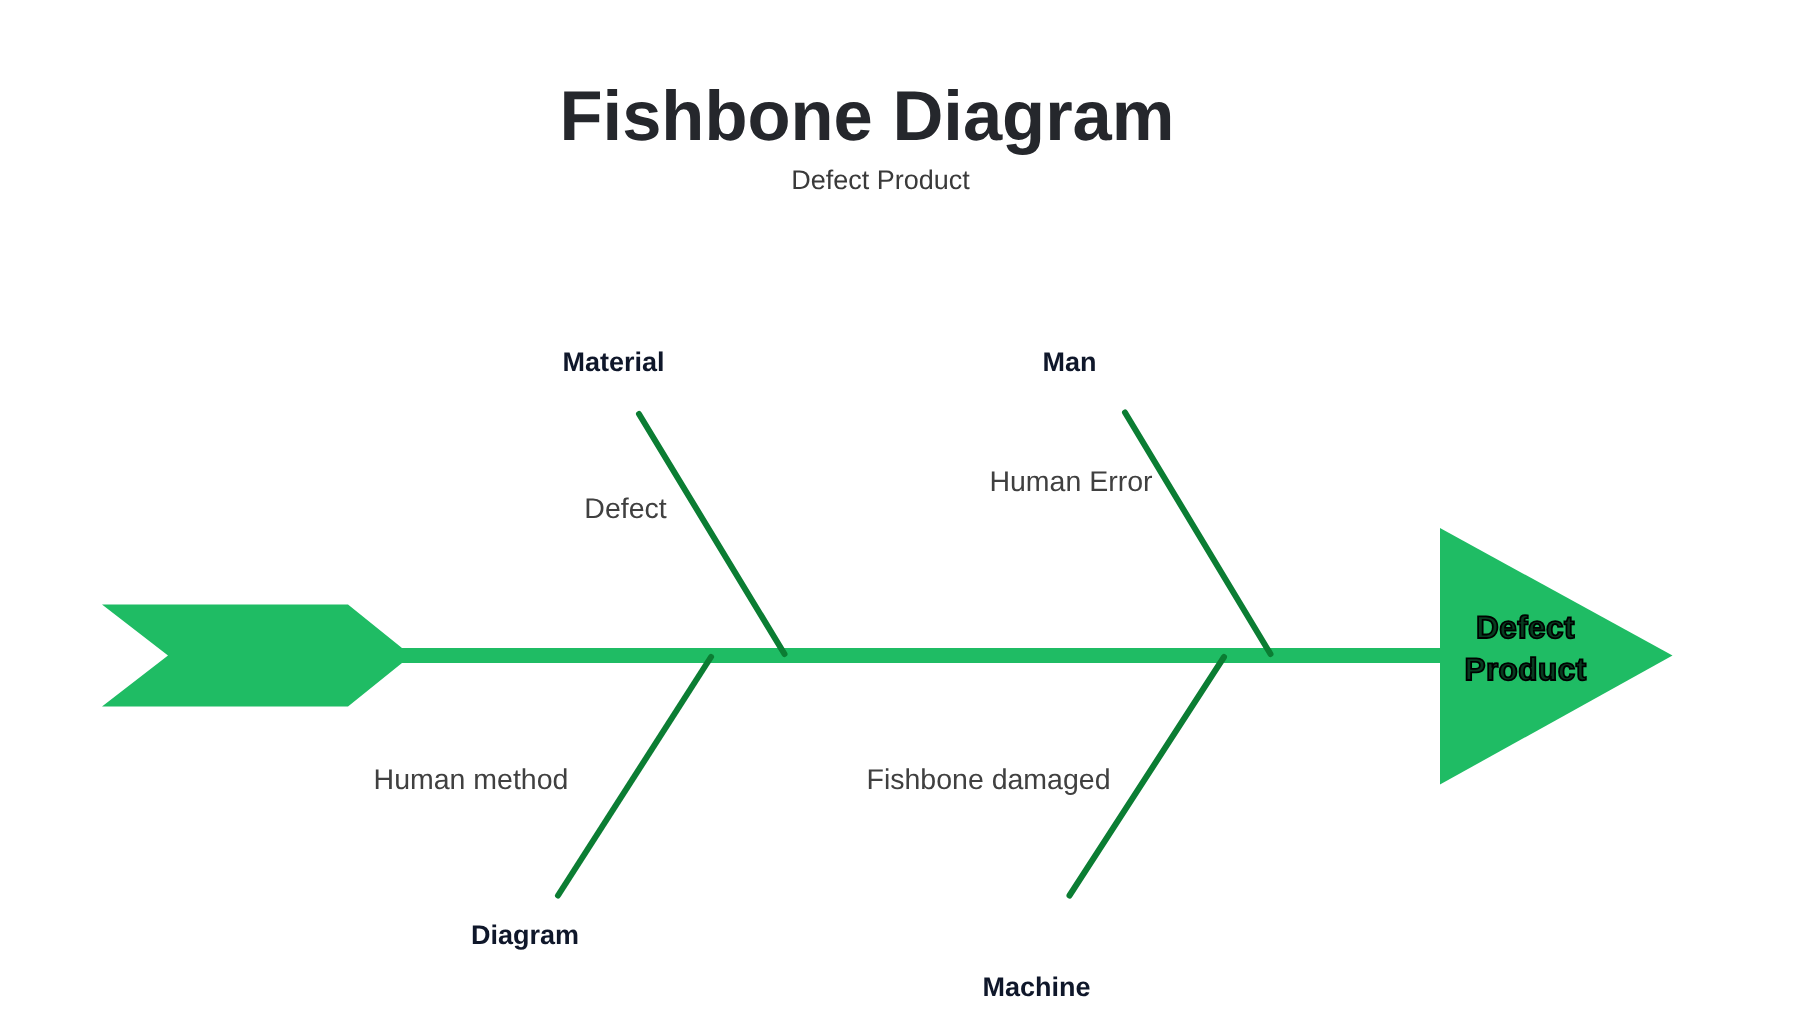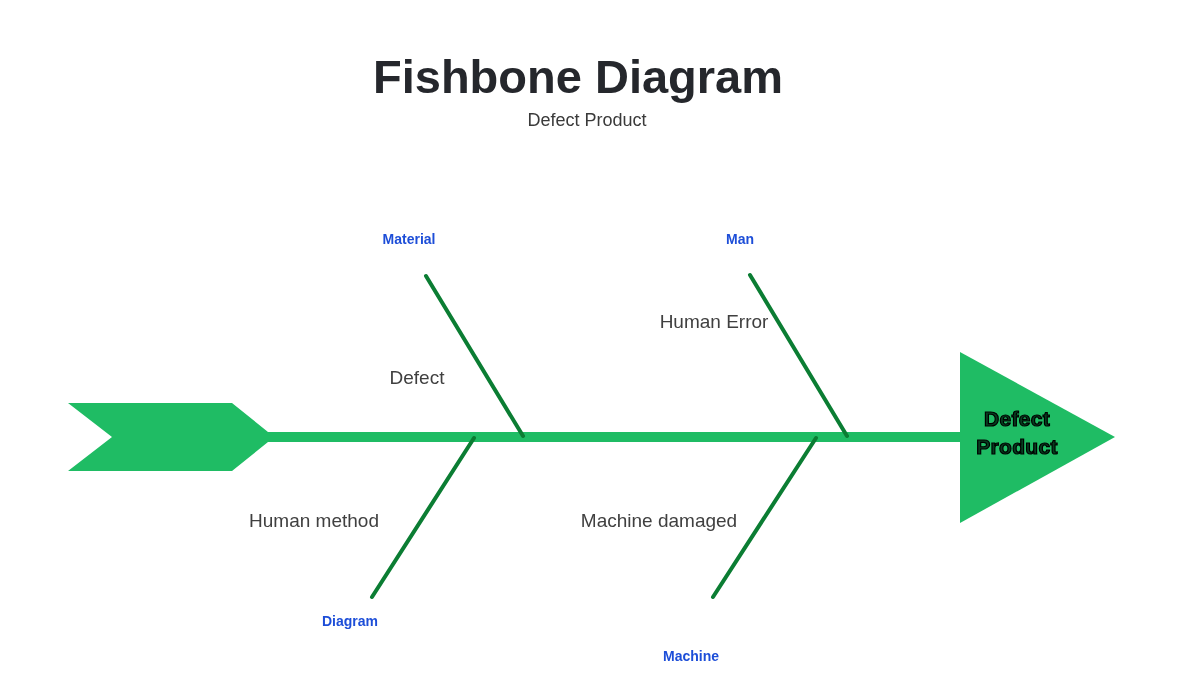--- a/index.html
+++ b/index.html
@@ -40,23 +40,23 @@
     width: 1200px;
     height: 684px;
   }
   .label {
     position: absolute;
     transform: translateX(-50%);
     white-space: nowrap;
     line-height: 1;
   }
   .category-label {
-    font-size: 14px;
+    font-size: 18px;
     font-weight: 700;
-    color: #1d4ed8;
+    color: #0f172a;
   }
   .cause-label {
     font-size: 19px;
     font-weight: 400;
     color: #404040;
   }
   .head-label {
     position: absolute;
     top: 405px;
     left: 961px;
@@ -86,24 +86,24 @@
 
     <polygon points="960,352 1115,437 960,523" fill="#1fbc64"></polygon>
 
     <line x1="426" y1="276" x2="523" y2="436" stroke="#0b7d33" stroke-width="4" stroke-linecap="round"></line>
     <line x1="750" y1="275" x2="847" y2="436" stroke="#0b7d33" stroke-width="4" stroke-linecap="round"></line>
     <line x1="474" y1="438" x2="372" y2="597" stroke="#0b7d33" stroke-width="4" stroke-linecap="round"></line>
     <line x1="816" y1="438" x2="713" y2="597" stroke="#0b7d33" stroke-width="4" stroke-linecap="round"></line>
   </svg>
 
   <div class="label category-label" style="left:409px; top:232px;">Material</div>
-  <div class="label category-label" style="left:740px; top:232px;">Man</div>
+  <div class="label category-label" style="left:713px; top:232px;">Man</div>
   <div class="label category-label" style="left:350px; top:614px;">Diagram</div>
   <div class="label category-label" style="left:691px; top:614px;margin-top:35px;">Machine</div>
 
-  <div class="label cause-label" style="left:417px; top:330px;margin-top:38px;">Defect</div>
+  <div class="label cause-label" style="left:417px; top:330px;">Defect</div>
   <div class="label cause-label" style="left:714px; top:312px;">Human Error</div>
   <div class="label cause-label" style="left:314px; top:511px;">Human method</div>
-  <div class="label cause-label" style="left:659px; top:511px;">Machine damaged</div>
+  <div class="label cause-label" style="left:659px; top:511px;">Fishbone damaged</div>
 
   <div class="head-label">Defect Product</div>
 
 </div>
 
 </body></html>

